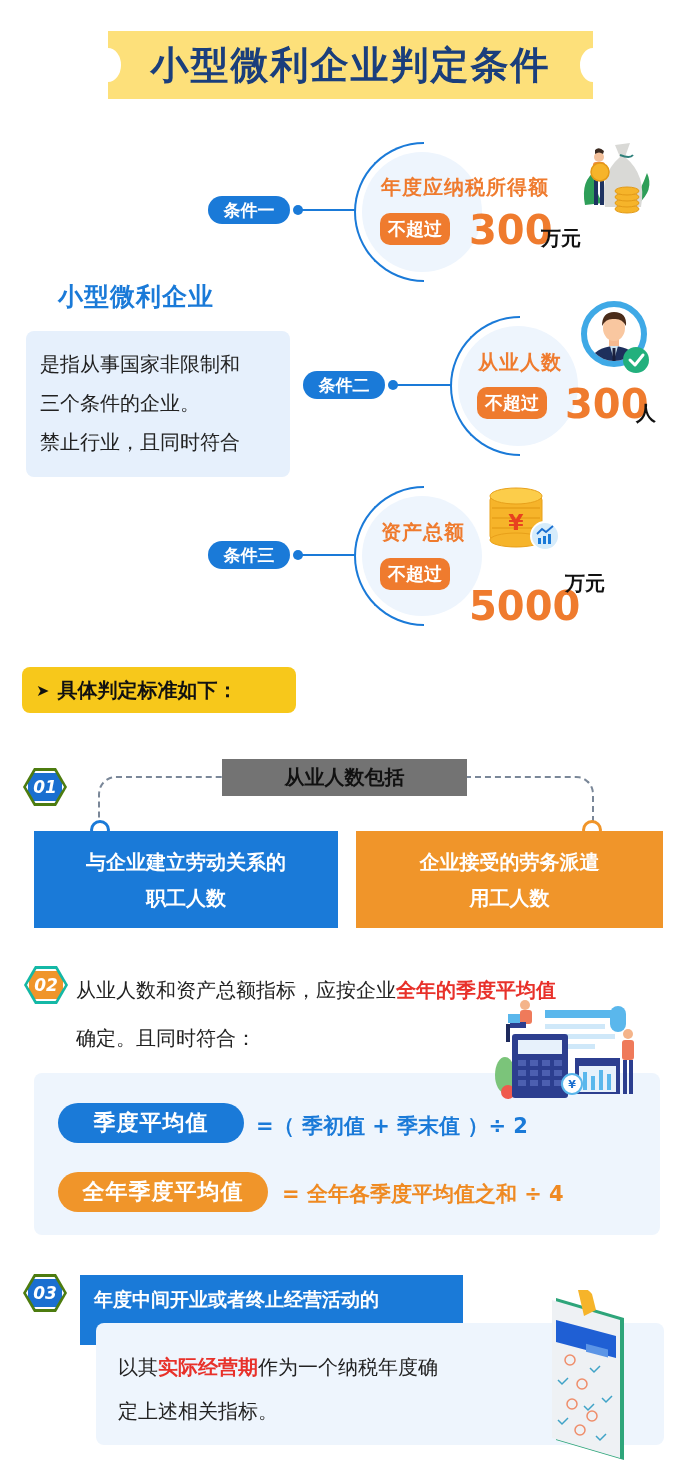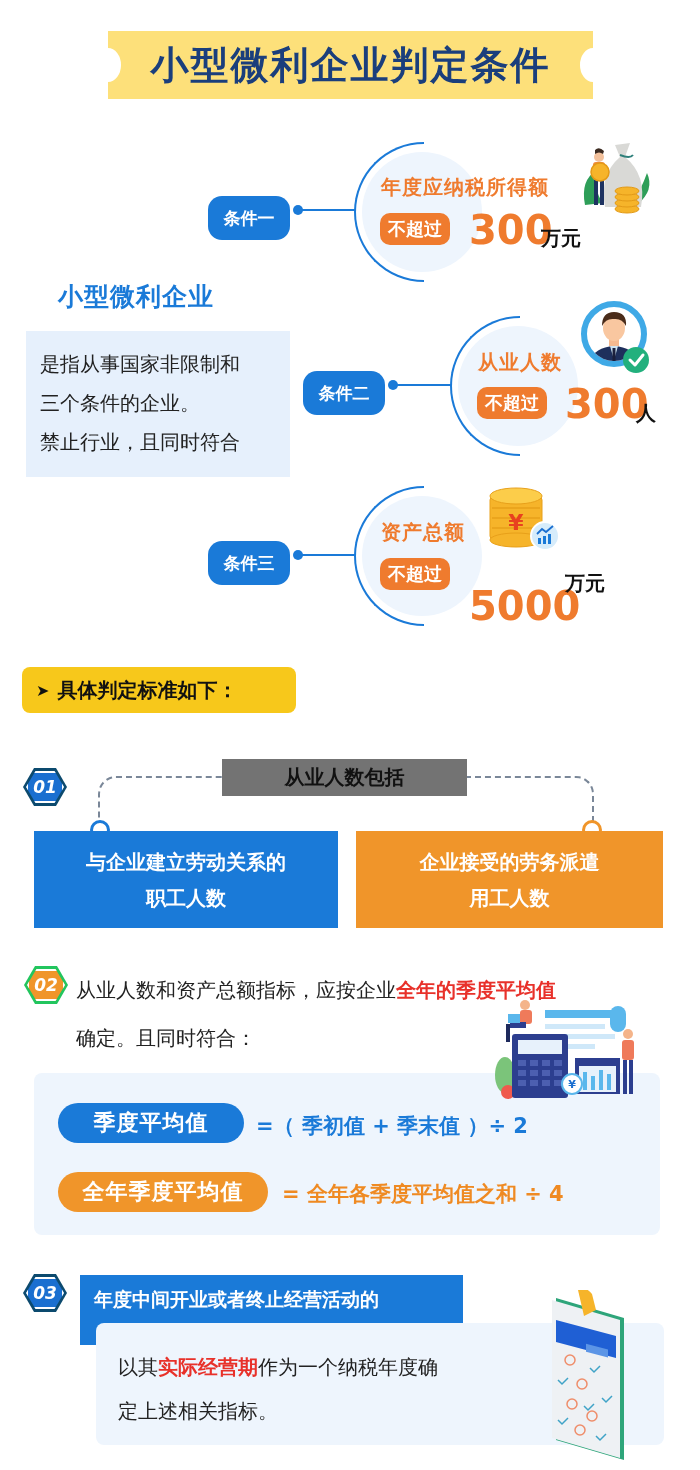--- a/index.html
+++ b/index.html
@@ -18,27 +18,27 @@
       background: #fff; border-radius: 50%; transform: translateY(-50%);
     }
     .title-banner .notch.l { left: -13px; }
     .title-banner .notch.r { right: -13px; }
     .title-text { font-size: 38px; font-weight: bold; color: #1a3e7c; letter-spacing: 2px; }
 
     
     .intro-title { left: 58px; top: 280px; font-size: 25px; font-weight: bold; color: #1a7ad8; letter-spacing: 1px; }
     .intro-box {
       left: 26px; top: 331px; width: 264px; height: 146px;
-      background: #e6f0fc; border-radius: 0; padding: 14px 10px 0 14px;
+      background: #e6f0fc; border-radius: 8px; padding: 14px 10px 0 14px;
       font-size: 20px; color: #222; line-height: 39px;
     }
 
     
     .cond-pill {
-      height: 44px; padding: 0 12px; border-radius: 14px;
+      height: 28px; padding: 0 12px; border-radius: 14px;
       background: #1a7ad8; color: #fff; font-size: 17px; font-weight: bold;
       display: flex; align-items: center; justify-content: center;
     }
     .cond-line { height: 2px; background: #1a7ad8; }
     .cond-dot { width: 10px; height: 10px; border-radius: 50%; background: #1a7ad8; }
     .cond-arc {
       width: 140px; height: 140px; border-radius: 50%;
       border: 2.5px solid #1a7ad8; border-right-color: transparent; border-bottom-color: #1a7ad8;
       clip-path: inset(0 50% 0 0);
     }
@@ -66,23 +66,23 @@
       width: 44px; height: 38px;
       clip-path: polygon(25% 0, 75% 0, 100% 50%, 75% 100%, 25% 100%, 0 50%);
       display: flex; align-items: center; justify-content: center;
     }
     .hex-inner {
       width: 38px; height: 32px;
       clip-path: polygon(25% 0, 75% 0, 100% 50%, 75% 100%, 25% 100%, 0 50%);
       display: flex; align-items: center; justify-content: center;
       color: #fff; font-size: 17px; font-weight: bold; font-style: italic;
     }
-    .hex.blue { background: #0c4a6e; }
+    .hex.blue { background: #4d7c0f; }
     .hex.blue .hex-inner { background: #1a6fd0; border: 0; box-shadow: inset 0 0 0 2px #fff; }
-    .hex.orange { background: #22c55e; }
+    .hex.orange { background: #14b8a6; }
     .hex.orange .hex-inner { background: #f0952a; box-shadow: inset 0 0 0 2px #fff; }
 
     
     .include-label {
       left: 222px; top: 759px; width: 245px; height: 37px;
       background: #737373; display: flex; align-items: center; justify-content: center;
       font-size: 20px; font-weight: bold; color: #111;
     }
     .dash-path { border: 2px dashed #7a8798; border-bottom: none; border-radius: 18px 18px 0 0; }
     .node { width: 20px; height: 20px; border-radius: 50%; background: #fff; border-width: 3px; border-style: solid; }

